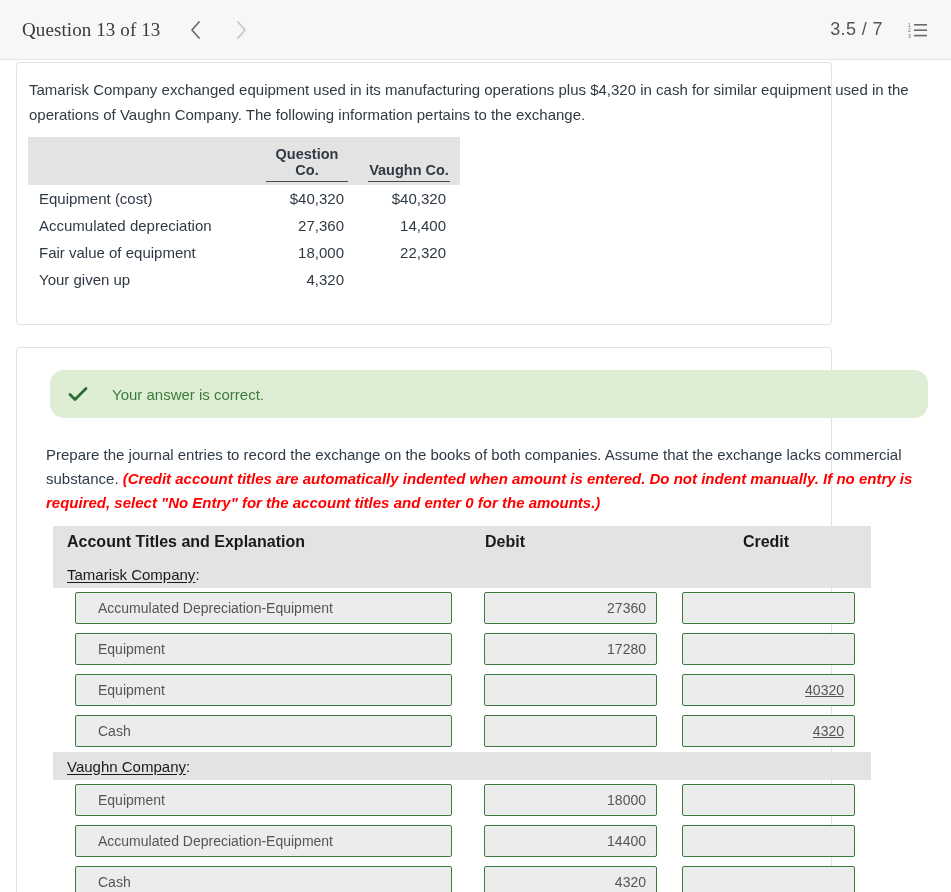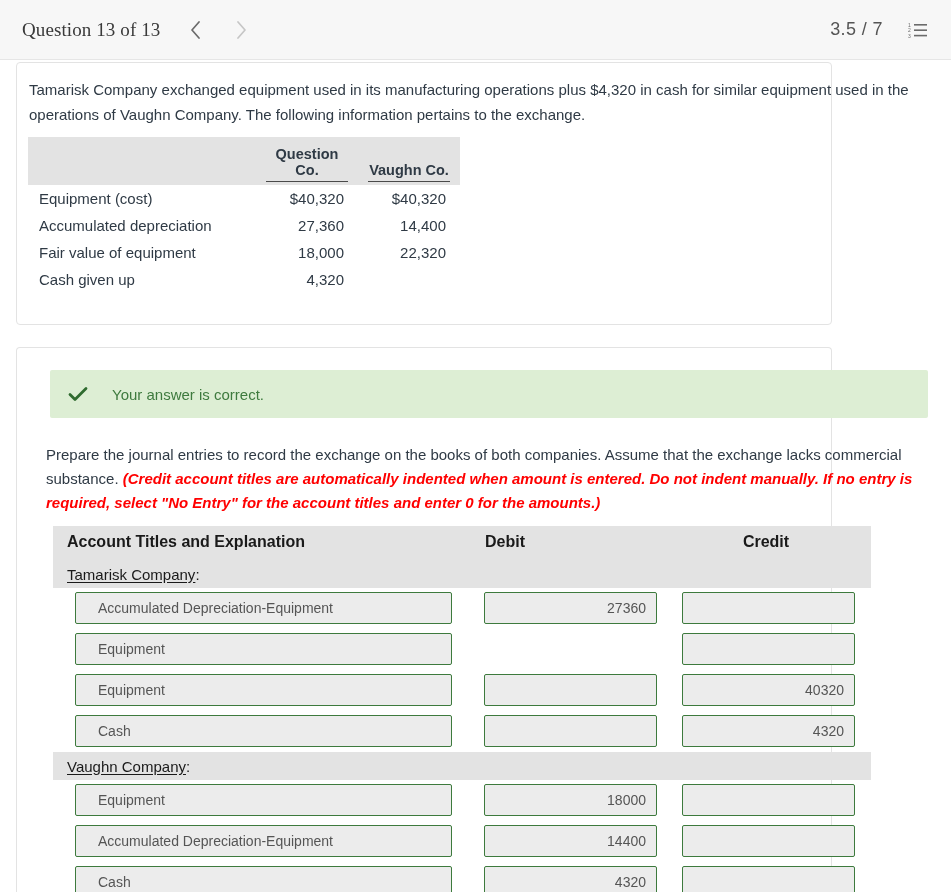--- a/index.html
+++ b/index.html
@@ -113,21 +113,21 @@
   }
   .facts tbody td.lbl { text-align: left; padding-left: 11px; }
   .facts tbody td.num { text-align: right; padding-right: 14px; }
 
   
   .banner {
     position: absolute;
     left: 33px; top: 22px;
     width: 878px; height: 48px;
     background: #ddeed4;
-    border-radius: 2px;
+    border-radius: 14px;
     display: flex;
     align-items: center;
     padding-left: 18px;
   }
   .banner .check { width: 26px; display:flex; align-items:center; }
   .banner .btext {
     margin-left: 18px;
     font-size: 15px;
     color: #3e7a3e;
   }
@@ -197,21 +197,21 @@
     border: 1px solid #3d7a3d;
     border-radius: 2px;
     font-family: "Liberation Sans", sans-serif;
     font-size: 14px;
     color: #555;
     outline: none;
   }
   .fld.acct  { left: 22px;  width: 377px; padding-left: 22px; text-align: left; }
   .fld.acct.ind { left: 22px; padding-left: 22px; }
   .fld.debit { left: 431px; width: 173px; padding-right: 10px; text-align: right; }
-  .fld.credit{ left: 629px; width: 173px; padding-right: 10px; text-align: right; }
+  .fld.credit{ left: 629px; width: 173px; padding-right: 10px; text-align: right; text-decoration: underline; }
 </style>
 </head>
 <body>
 
 <div class="header">
   <div class="q-title">Question 13 of 13</div>
   <div class="nav-arrows">
     <div class="chev">
       <svg width="11" height="18" viewBox="0 0 11 18">
           <path d="M9 1 L2 9 L9 17" stroke="#6b6b6b" stroke-width="1.7" fill="none" stroke-linecap="round" stroke-linejoin="round"></path>
@@ -262,21 +262,21 @@
         <td class="lbl">Accumulated depreciation</td>
         <td class="num">27,360</td>
         <td class="num">14,400</td>
       </tr>
       <tr>
         <td class="lbl">Fair value of equipment</td>
         <td class="num">18,000</td>
         <td class="num">22,320</td>
       </tr>
       <tr>
-        <td class="lbl">Cash given up</td>
+        <td class="lbl">Your given up</td>
         <td class="num">4,320</td>
         <td class="num"></td>
       </tr>
     </tbody>
   </table>
 </div>
 
 <div class="card" id="card-answer">
 
   <div class="banner">
@@ -305,20 +305,21 @@
         <span>:</span>
     </div>
 
     <div class="jrow">
       <input class="fld acct" readonly="" value="Accumulated Depreciation-Equipment" style="">
       <input class="fld debit" readonly="" value="27360" style="">
       <input class="fld credit" readonly="" value="" style="">
     </div>
     <div class="jrow">
       <input class="fld acct" readonly="" value="Equipment" style="">
+      <input class="fld debit" readonly="" value="17280" style="">
       <input class="fld credit" readonly="" value="" style="">
     </div>
     <div class="jrow">
       <input class="fld acct ind" readonly="" value="Equipment" style="">
       <input class="fld debit" readonly="" value="" style="">
       <input class="fld credit" readonly="" value="40320" style="">
     </div>
     <div class="jrow">
       <input class="fld acct ind" readonly="" value="Cash" style="">
       <input class="fld debit" readonly="" value="" style="">

